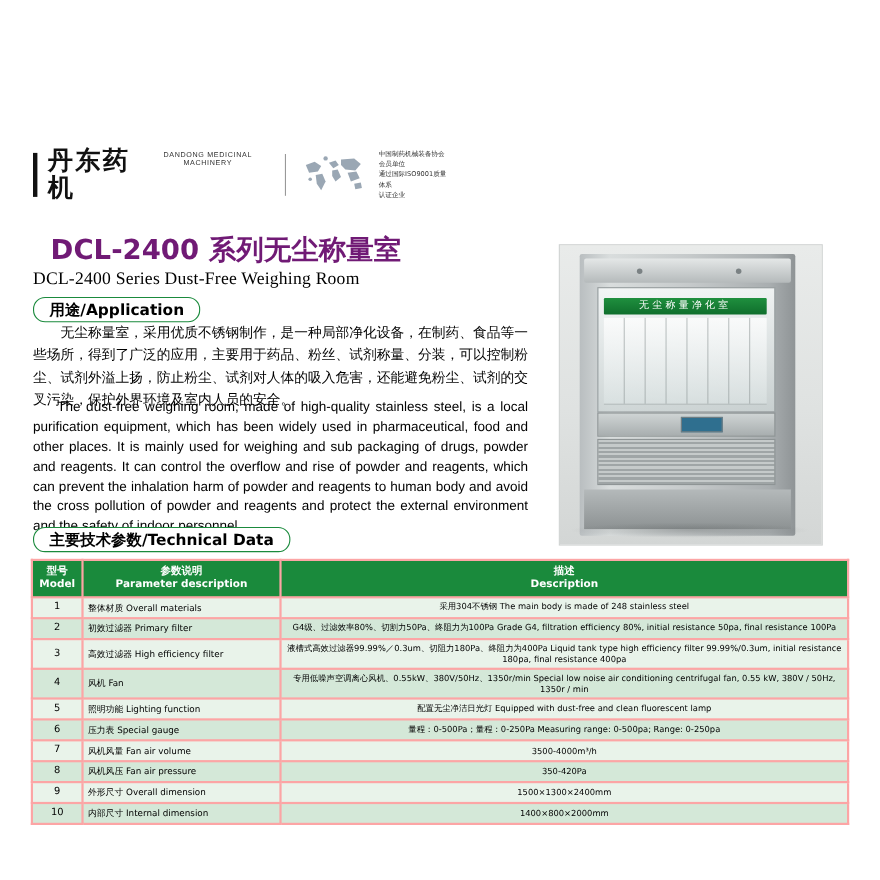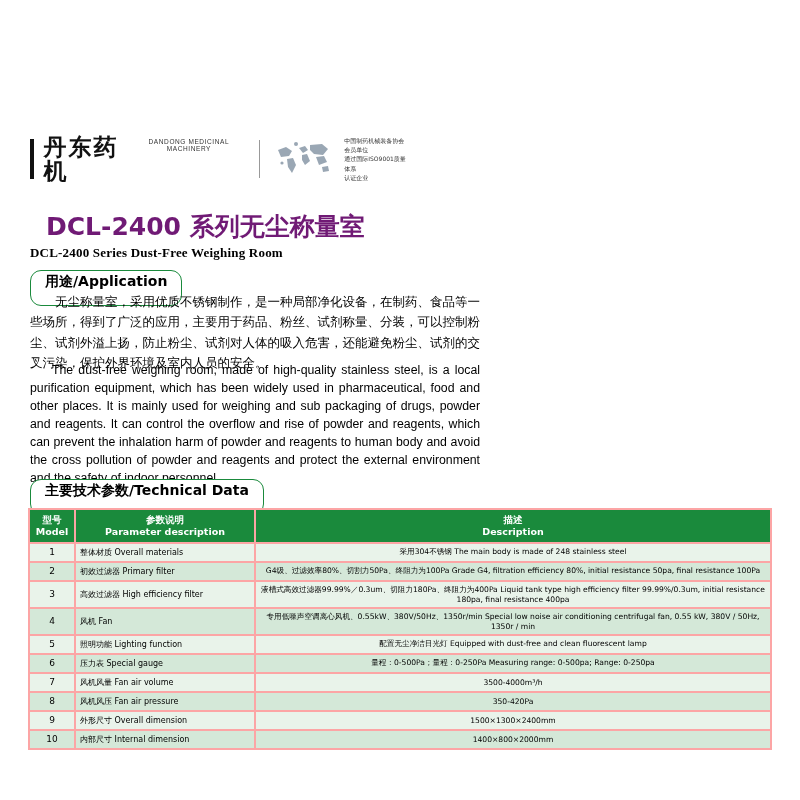--- a/index.html
+++ b/index.html
@@ -90,34 +90,34 @@
     font-size: 25px;
     font-weight: bold;
     letter-spacing: 0px;
     color: #701a75;
   }
   .title-en {
     position: absolute;
     left: 30px;
     top: 245px;
     font-family: "Liberation Serif", serif;
-    font-size: 13px;
-    font-weight: bold;
+    font-size: 16px;
+    font-weight: normal;
     letter-spacing: 0.2px;
     color: #000;
     text-align: center;
   }
 
   
   .section-tag {
     position: absolute;
     display: inline-block;
     border: 1.5px solid #1a8a3c;
     border-radius: 11px;
-    padding: 2px 14px 14px 14px;
+    padding: 2px 14px 1px 14px;
     font-family: "DejaVu Sans", sans-serif;
     font-size: 14px;
     font-weight: bold;
     color: #000;
     background: #fff;
     white-space: nowrap;
   }
   #tag-application { left: 30px; top: 270px; }
   #tag-technical { left: 30px; top: 479px; }
 
@@ -313,20 +313,42 @@
     </div>
   </div>
 
   <div class="title-cn">DCL-2400 系列无尘称量室</div>
   <div class="title-en">DCL-2400 Series Dust-Free Weighing Room</div>
 
   <div class="section-tag" id="tag-application">用途/Application</div>
   <div class="para para-cn">无尘称量室，采用优质不锈钢制作，是一种局部净化设备，在制药、食品等一些场所，得到了广泛的应用，主要用于药品、粉丝、试剂称量、分装，可以控制粉尘、试剂外溢上扬，防止粉尘、试剂对人体的吸入危害，还能避免粉尘、试剂的交叉污染，保护外界环境及室内人员的安全。</div>
   <div class="para para-en">The dust-free weighing room, made of high-quality stainless steel, is a local purification equipment, which has been widely used in pharmaceutical, food and other places. It is mainly used for weighing and sub packaging of drugs, powder and reagents. It can control the overflow and rise of powder and reagents, which can prevent the inhalation harm of powder and reagents to human body and avoid the cross pollution of powder and reagents and protect the external environment and the safety of indoor personnel.</div>
 
+  <div class="product-img">
+    <div class="cab-outer"></div>
+    <div class="cab-top"></div>
+    <div class="cab-led" style="left:70px;"></div>
+    <div class="cab-led" style="left:160px;"></div>
+    <div class="cab-window"></div>
+    <div class="cab-banner">无尘称量净化室</div>
+    <div class="curtain">
+      <div class="curtain-strip" style="left:18px;"></div>
+      <div class="curtain-strip" style="left:37px;"></div>
+      <div class="curtain-strip" style="left:56px;"></div>
+      <div class="curtain-strip" style="left:75px;"></div>
+      <div class="curtain-strip" style="left:94px;"></div>
+      <div class="curtain-strip" style="left:113px;"></div>
+      <div class="curtain-strip" style="left:132px;"></div>
+    </div>
+    <div class="cab-panel"></div>
+    <div class="cab-screen"></div>
+    <div class="cab-grille"></div>
+    <div class="cab-base"></div>
+    <div class="cab-shadow"></div>
+  </div>
 
   <div class="section-tag" id="tag-technical">主要技术参数/Technical Data</div>
 
   <table class="spec">
     <thead>
       <tr>
         <th class="h-idx">
           <div>型号</div>
           <div>Model</div>
         </th>

